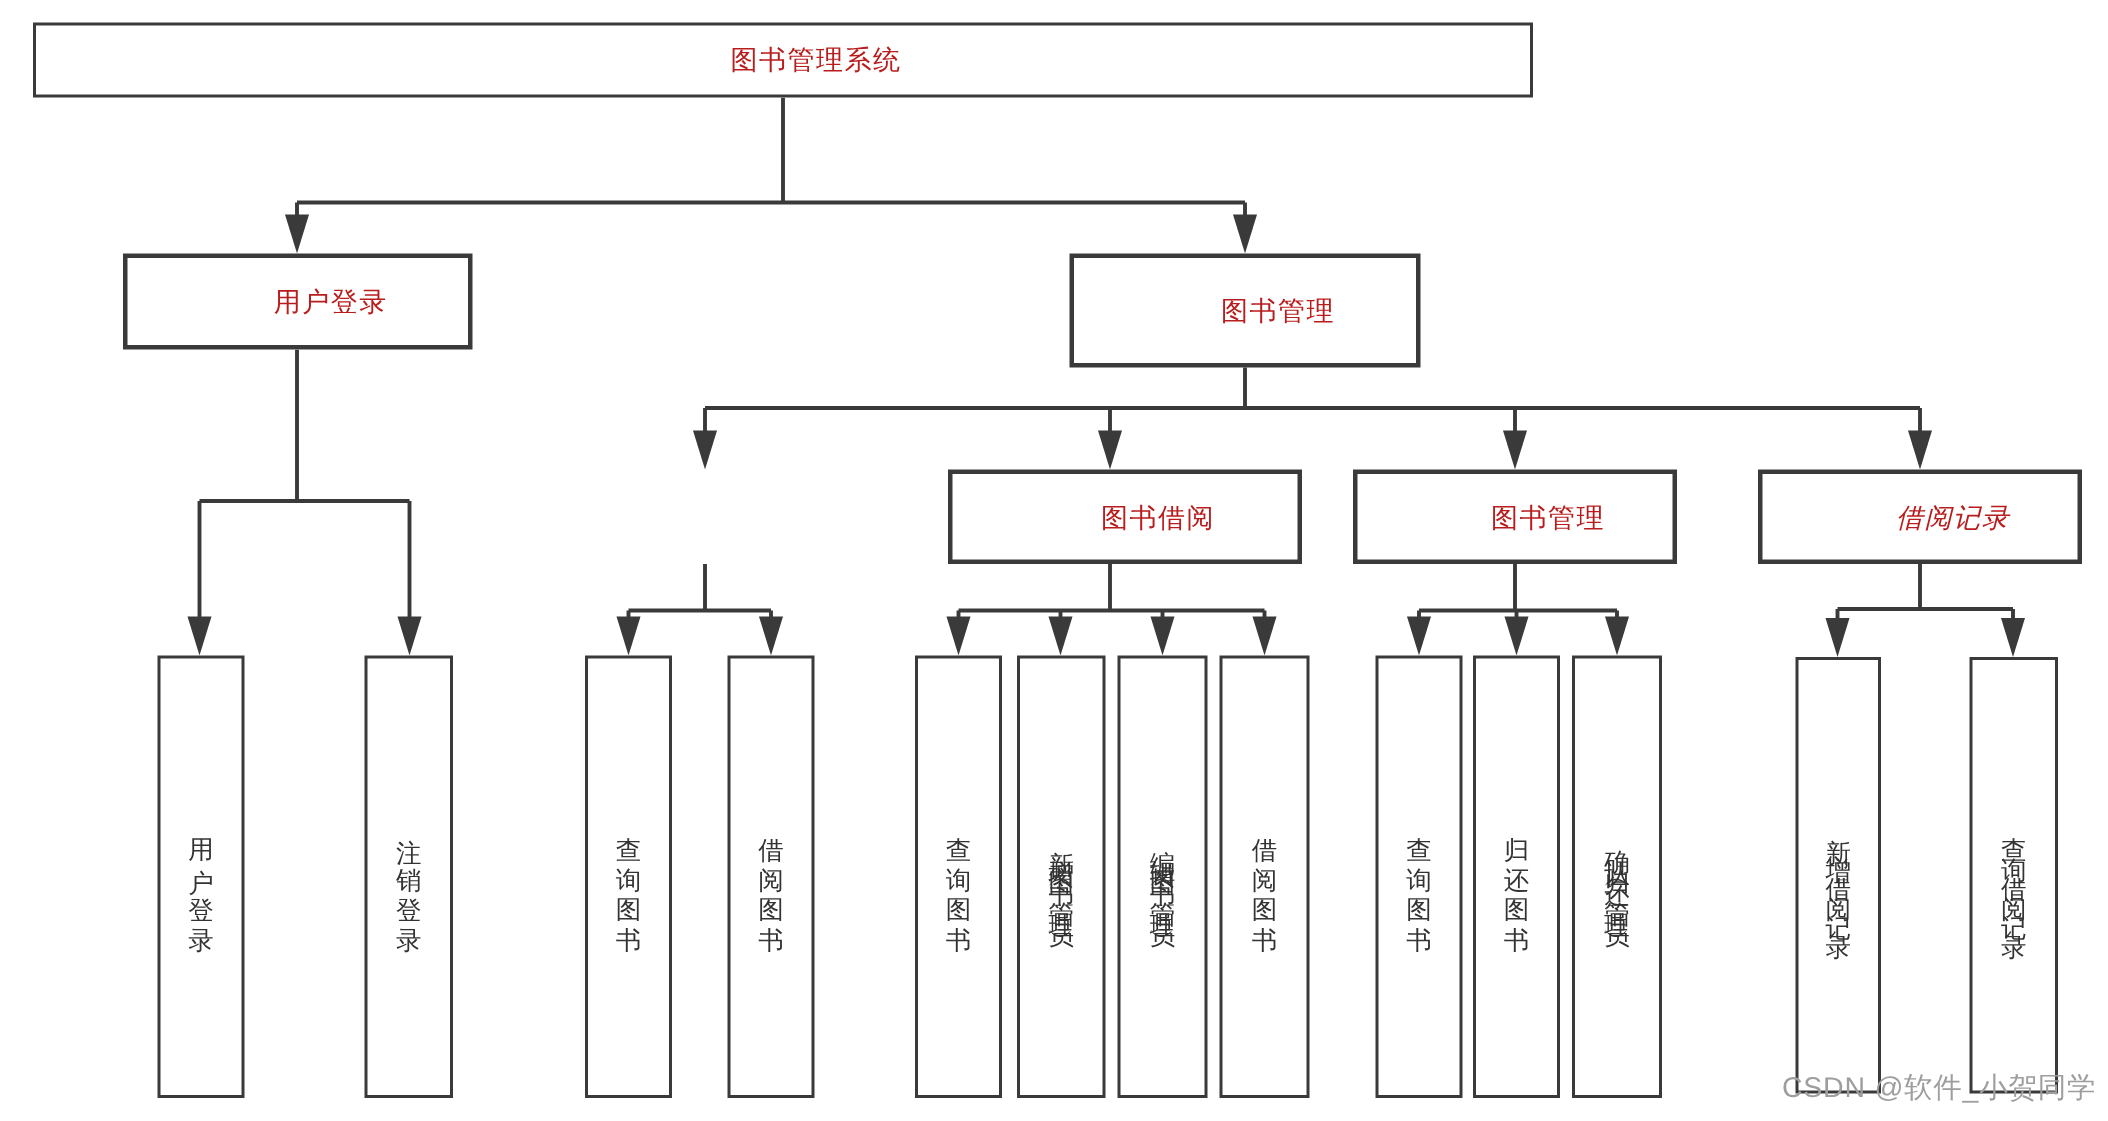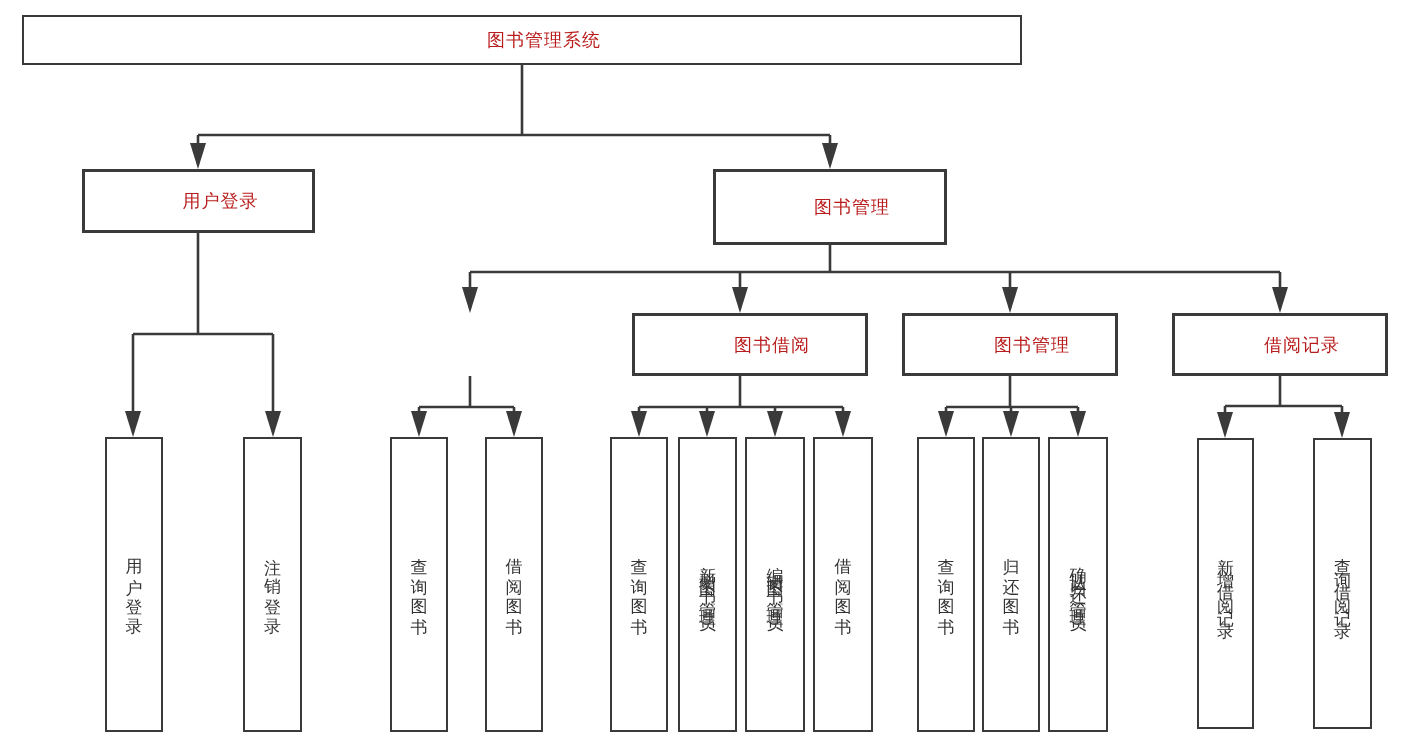--- a/index.html
+++ b/index.html
@@ -121,21 +121,21 @@
       <polygon points="1334,412 1350,412 1342,438" fill="#3a3a3a"></polygon>
     </svg>
 
   <div class="box root" style="left:22px; top:15px; width:1000px; height:50px;">图书管理系统</div>
 
   <div class="box" style="left:82px; top:169px; width:233px; height:64px;">用户登录</div>
   <div class="box" style="left:713px; top:169px; width:234px; height:76px;">图书管理</div>
 
   <div class="box" style="left:632px; top:313px; width:236px; height:63px;">图书借阅</div>
   <div class="box" style="left:902px; top:313px; width:216px; height:63px;">图书管理</div>
-  <div class="box" style="left:1172px; top:313px; width:216px; height:63px;">借阅记录</div>
+  <div class="box" style="left:1172px; top:313px; width:216px; height:63px;font-style:italic;">借阅记录</div>
 
   <div class="leaf" style="left:105px; width:58px;">
     <span class="vtext" style="letter-spacing: 20px;">用户登录</span>
   </div>
   <div class="leaf" style="left:243px; width:59px;">
     <span class="vtext" style="letter-spacing: 20px;">注销登录</span>
   </div>
 
   <div class="leaf" style="left:390px; width:58px;">
     <span class="vtext" style="letter-spacing: 20px;">查询图书</span>
@@ -167,14 +167,15 @@
     <span class="vtext" style="letter-spacing: 7px;">确认归还（管理员）</span>
   </div>
 
   <div class="leaf short" style="left:1197px; width:57px;">
     <span class="vtext" style="letter-spacing: 13px;">新增借阅记录</span>
   </div>
   <div class="leaf short" style="left:1313px; width:59px;">
     <span class="vtext" style="letter-spacing: 13px;">查询借阅记录</span>
   </div>
 
+  <div id="watermark" style="color: rgb(158, 158, 160);">CSDN @软件_小贺同学</div>
 
 </div>
 
 </body></html>

